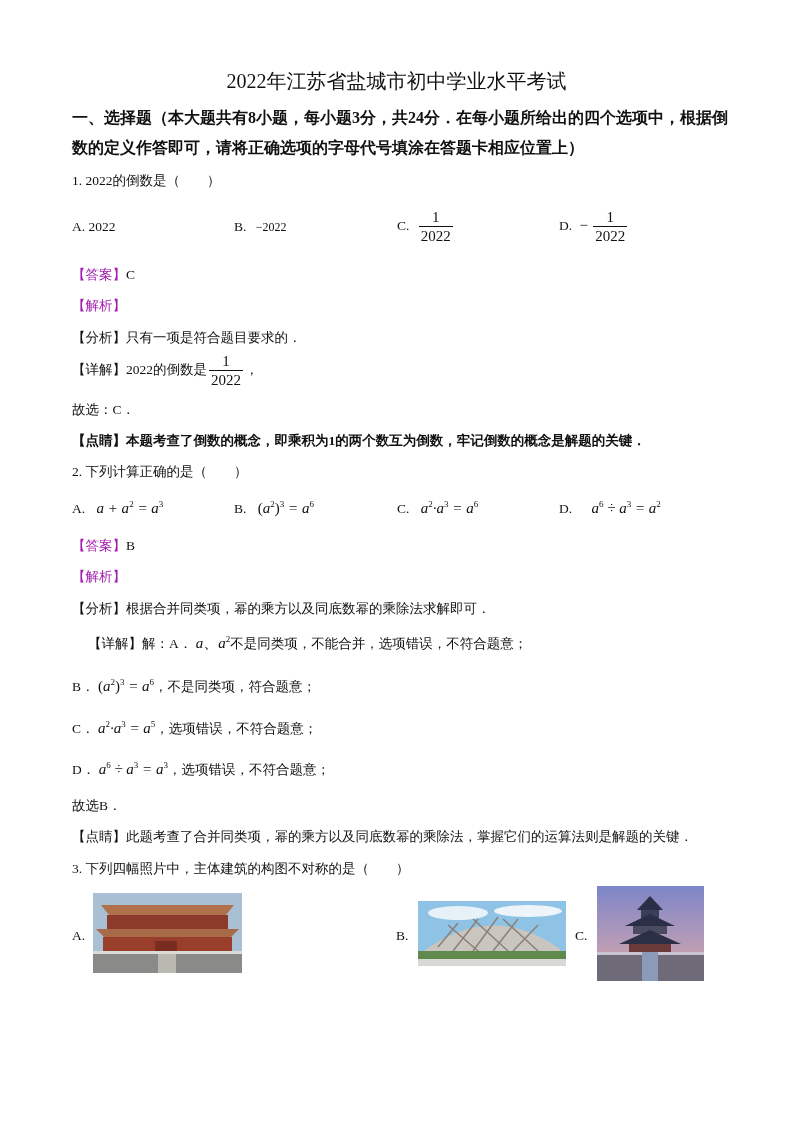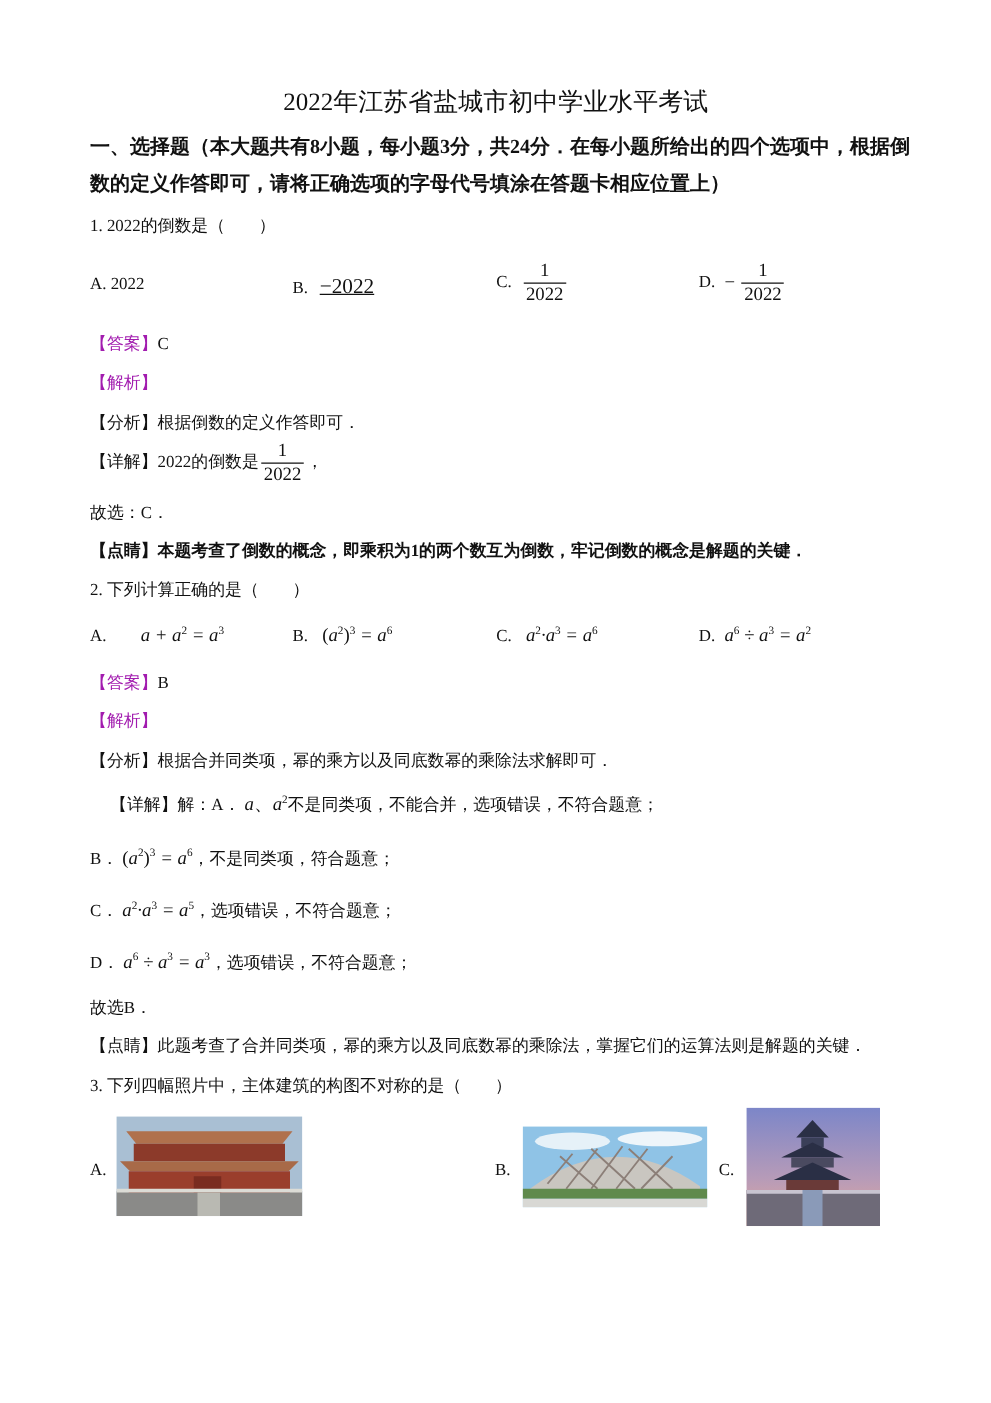--- a/index.html
+++ b/index.html
@@ -27,21 +27,21 @@
 <div class="abs section">一、选择题（本大题共有8小题，每小题3分，共24分．在每小题所给出的四个选项中，根据倒数的定义作答即可，请将正确选项的字母代号填涂在答题卡相应位置上）</div>
 
 <div class="abs t" style="left:72px; top:172px;">1. 2022的倒数是（　　）</div>
 
 <div class="abs opt" style="left:72px; top:219px;">
   <span>A.</span>
   <span>2022</span>
 </div>
 <div class="abs opt" style="left:234px; top:219px;">
   <span>B.</span>
-  <span style="font-size:17px; margin-left:6px;text-decoration:underline;">−2022</span>
+  <span style="font-size:12px; margin-left:6px;">−2022</span>
 </div>
 <div class="abs opt" style="left:397px; top:208px;">
   <span>C.</span>
   <span class="frac" style="margin-left:6px;">
     <span class="num">1</span>
     <span class="den">2022</span>
   </span>
 </div>
 <div class="abs opt" style="left:559px; top:208px;">
   <span>D.</span>
@@ -50,50 +50,50 @@
     <span class="num">1</span>
     <span class="den">2022</span>
   </span>
 </div>
 
 <div class="abs t" style="left:72px; top:266px;">
   <span class="blue">【答案】</span><span>C</span>
 </div>
 <div class="abs t blue" style="left:72px; top:297px;">【解析】</div>
 <div class="abs t" style="left:72px; top:329px;">
-  <span>【分析】</span><span>根据倒数的定义作答即可．</span>
+  <span>【分析】</span><span>只有一项是符合题目要求的．</span>
 </div>
 <div class="abs t" style="left:72px; top:352px;">
   <span>【详解】</span><span>2022的倒数是</span><span class="frac">
       <span class="num">1</span>
       <span class="den">2022</span>
     </span><span>，</span>
 </div>
 <div class="abs t" style="left:72px; top:401px;">故选：C．</div>
 <div class="abs t" style="left:72px; top:432px;font-weight:bold;">
   <span>【点睛】</span><span>本题考查了倒数的概念，即乘积为1的两个数互为倒数，牢记倒数的概念是解题的关键．</span>
 </div>
 
 <div class="abs t" style="left:72px; top:463px;">2. 下列计算正确的是（　　）</div>
 
 <div class="abs opt" style="left:72px; top:499px;">
   <span>A.</span>
-  <span class="m" style="margin-left:24px;">a + a<sup>2</sup> = a<sup>3</sup></span>
+  <span class="m" style="margin-left:8px;">a + a<sup>2</sup> = a<sup>3</sup></span>
 </div>
 <div class="abs opt" style="left:234px; top:499px;">
   <span>B.</span>
   <span class="m" style="margin-left:8px;"><span style="font-style:normal">(</span>a<sup>2</sup><span style="font-style:normal">)</span><sup>3</sup> = a<sup>6</sup></span>
 </div>
 <div class="abs opt" style="left:397px; top:499px;">
   <span>C.</span>
   <span class="m" style="margin-left:8px;">a<sup>2</sup>·a<sup>3</sup> = a<sup>6</sup></span>
 </div>
 <div class="abs opt" style="left:559px; top:499px;">
   <span>D.</span>
-  <span class="m" style="margin-left:4px;">a<sup>6</sup> ÷ a<sup>3</sup> = a<sup>2</sup></span>
+  <span class="m" style="margin-left:16px;">a<sup>6</sup> ÷ a<sup>3</sup> = a<sup>2</sup></span>
 </div>
 
 <div class="abs t" style="left:72px; top:537px;">
   <span class="blue">【答案】</span><span>B</span>
 </div>
 <div class="abs t blue" style="left:72px; top:568px;">【解析】</div>
 <div class="abs t" style="left:72px; top:600px;">
   <span>【分析】</span><span>根据合并同类项，幂的乘方以及同底数幂的乘除法求解即可．</span>
 </div>
 <div class="abs t" style="left:72px; top:634px;margin-left:16px;">

